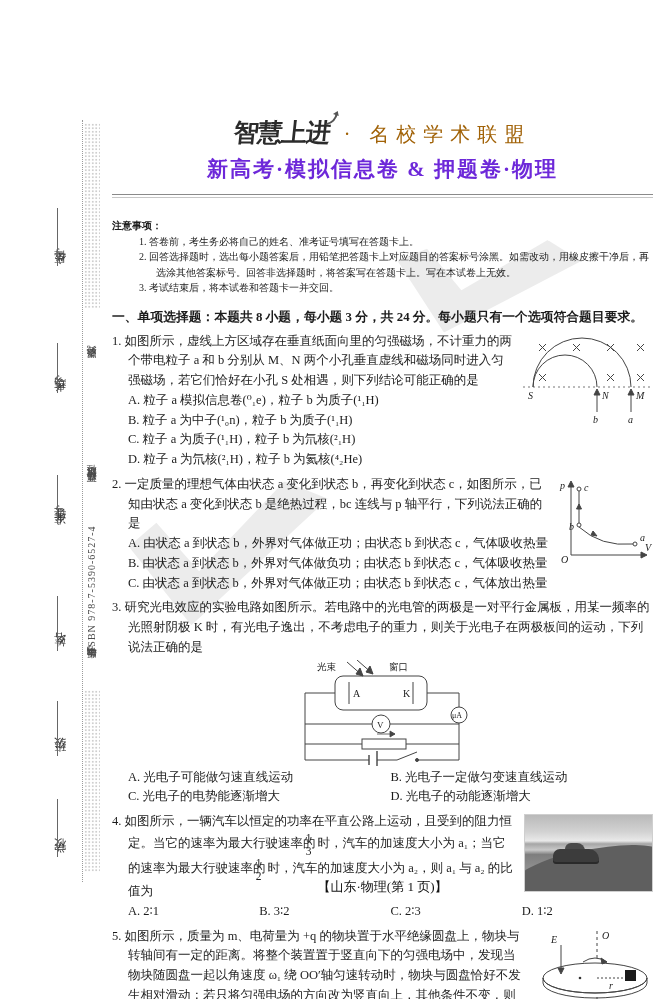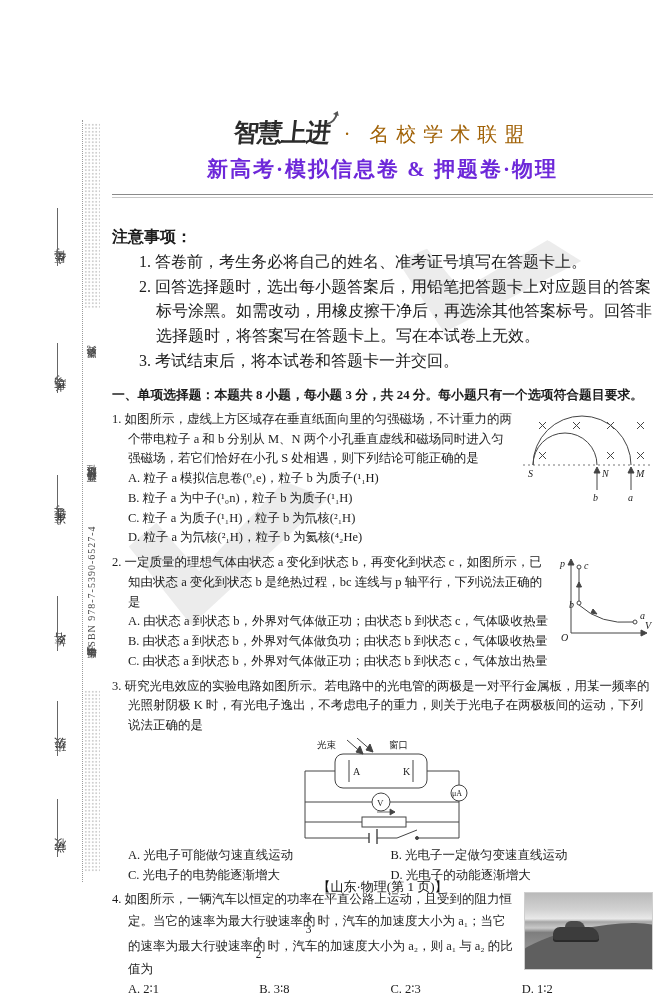--- a/index.html
+++ b/index.html
@@ -36,21 +36,21 @@
     position:relative;padding-right:6px;transform:skewX(-6deg);
   }
   .brand-swoosh{position:absolute;right:-4px;top:-6px;}
   .brand-suffix{font-size:20px;letter-spacing:7px;color:#a16207;}
   .paper-title{
     text-align:center;font-weight:bold;font-size:21px;letter-spacing:2px;
     margin-top:6px;color:#6d28d9;
   }
   .rule{margin-top:11px;height:2px;border-top:1px solid #8a8a8a;border-bottom:1px solid #c6c6c6;}
   
-  .notice{margin-top:27px;font-size:16px;line-height:1.55;}
+  .notice{margin-top:20px;font-size:10px;line-height:1.55;}
   .notice-title{font-weight:bold;}
   .notice-items{padding-left:27px;}
   .notice-item{text-indent:-17px;padding-left:17px;}
   
   .section-header{margin-top:12px;font-weight:bold;font-size:12.8px;line-height:1.5;}
   
   .question{font-size:12.5px;line-height:1.58;margin-top:5px;overflow:visible;}
   .qtext{text-indent:-16px;padding-left:16px;}
   .qnum{font-weight:normal;}
   .opts{padding-left:16px;}
@@ -252,21 +252,21 @@
     <div class="fig-right car-photo">
       <div class="car-road"></div>
       <div class="car-cab"></div>
       <div class="car-body"></div>
     </div>
     <div class="qtext"><span class="qnum">4.</span>
       <span>如图所示，一辆汽车以恒定的功率在平直公路上运动，且受到的阻力恒定。当它的速率为最大行驶速率的</span><span class="frac"><span class="num">1</span><span class="den">3</span></span><span>时，汽车的加速度大小为 a₁；当它的速率为最大行驶速率的</span><span class="frac"><span class="num">1</span><span class="den">2</span></span><span>时，汽车的加速度大小为 a₂，则 a₁ 与 a₂ 的比值为</span>
     </div>
     <div class="opts-row4">
       <div class="opt">A. 2∶1</div>
-      <div class="opt">B. 3∶8</div>
+      <div class="opt">B. 3∶2</div>
       <div class="opt">C. 2∶3</div>
       <div class="opt">D. 1∶2</div>
     </div>
   </div>
 
   <div class="question clearfix">
     <div class="fig-right">
       <svg width="118" height="100" viewBox="0 0 118 100">
         <g stroke="#444" stroke-width="1" fill="none">
           <path d="M62 2 V30 M62 68 V98" stroke-dasharray="3 3"></path>

